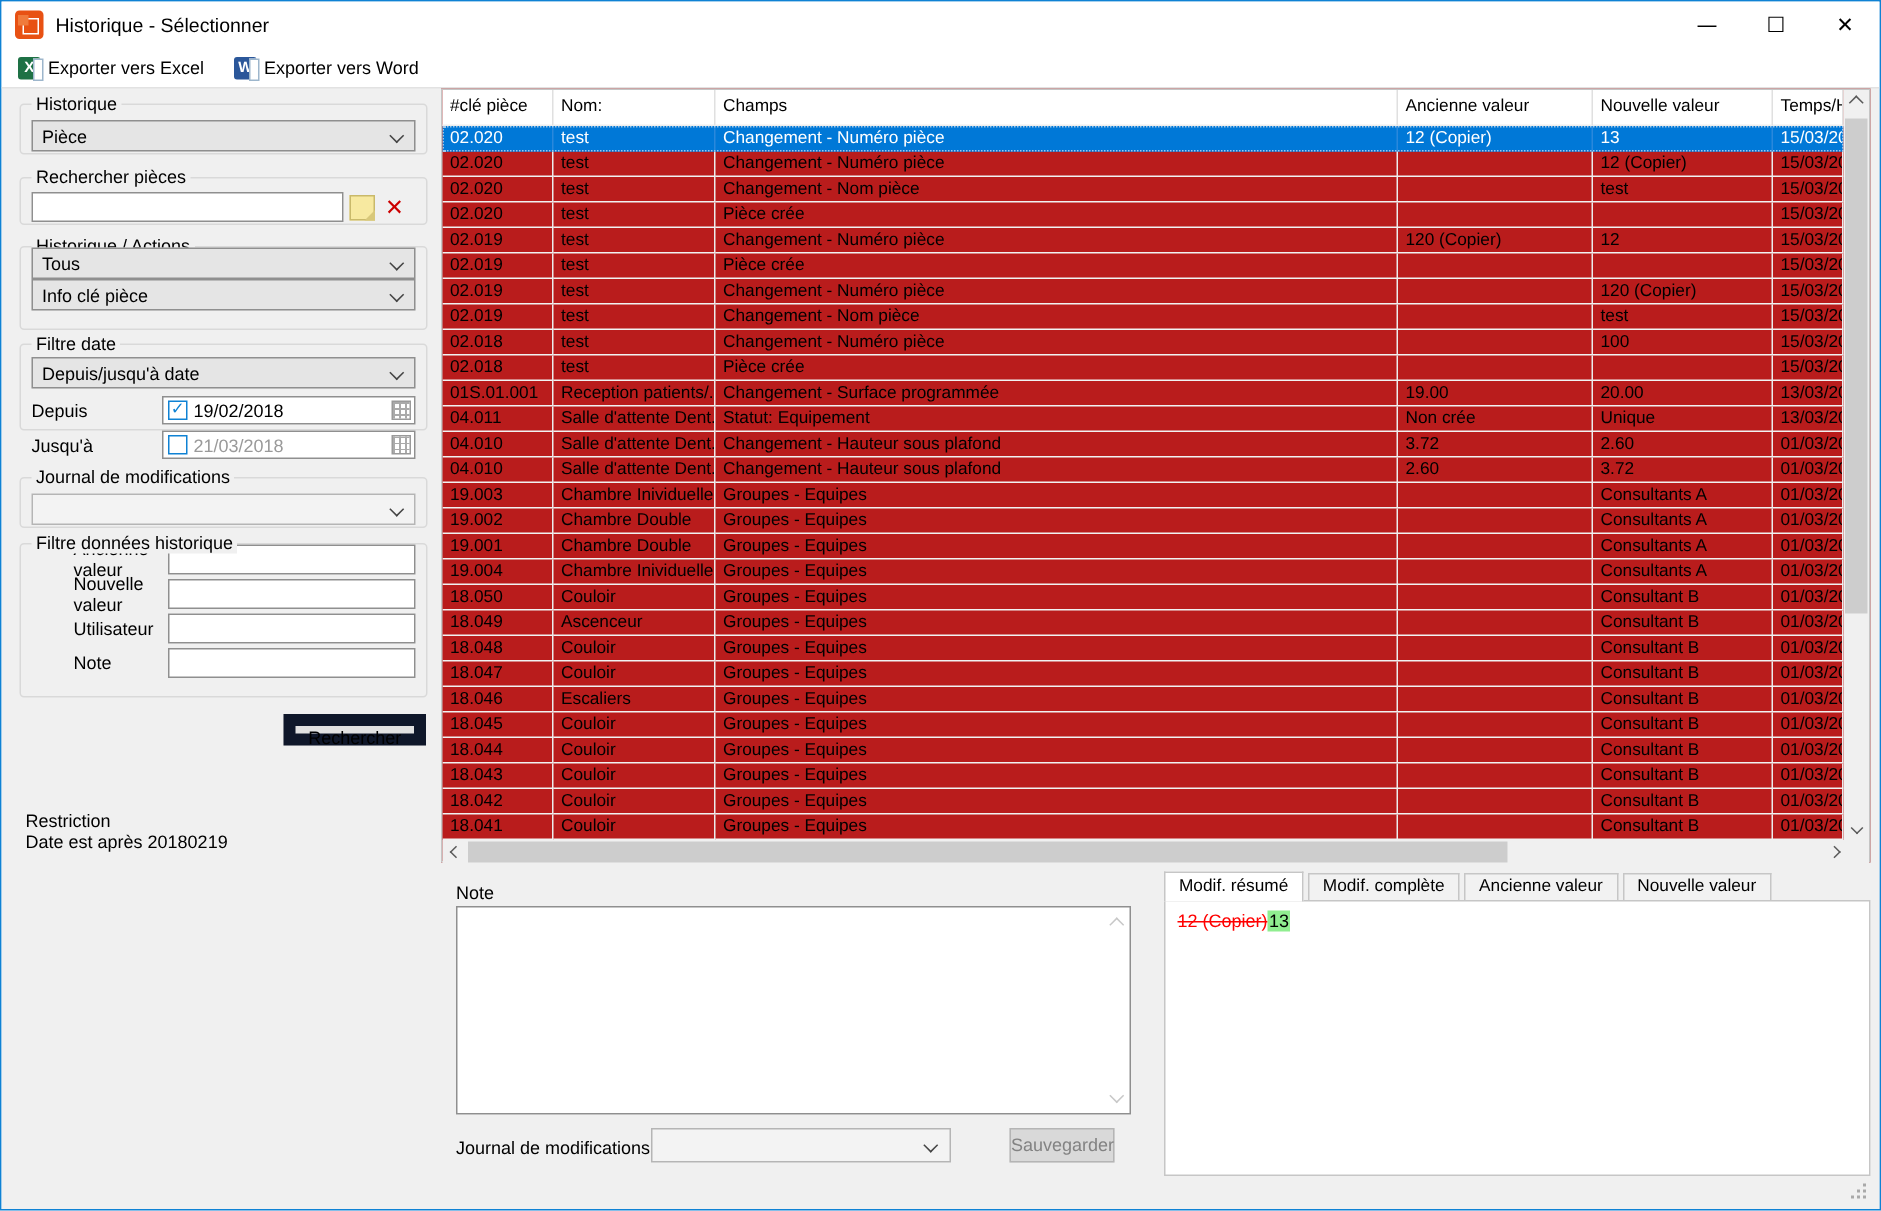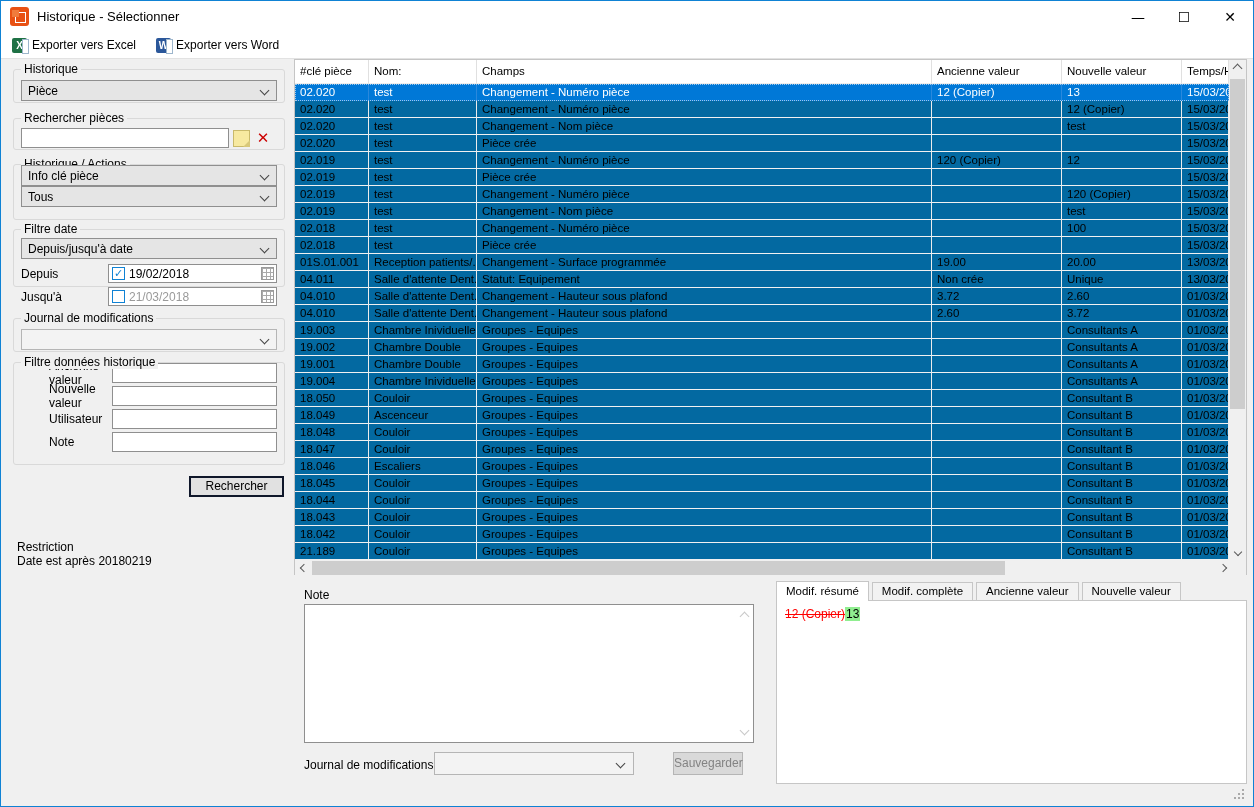--- a/index.html
+++ b/index.html
@@ -64,26 +64,26 @@
 
   .gb-journal { top:259px; height:34px; }
   .gb-journal .combo { margin:10px 7px 0 7px; border-color:#b5b5b5; background:#f3f3f3; }
 
   .gb-filter { top:303px; height:103px;padding-left:28px; }
   .field-row { display:flex; align-items:center; margin:0 7px 3px 7px; height:20px; }
   .field-row:first-of-type { margin-top:7px; }
   .field-row .flabel { width:90px; }
   .field-row .textbox { flex:1; }
 
-  .search-btn { position:absolute; right:3px; top:417px; width:95px; height:21px; background:#e1e1e1; border:2px solid #0f172a; font-family:inherit; font-size:12px; text-align:center; line-height:17px; }
+  .search-btn { position:absolute; right:3px; top:417px; width:95px; height:21px; background:#e1e1e1; border:8px solid #0f172a; font-family:inherit; font-size:12px; text-align:center; line-height:17px; }
   .info-text { position:absolute; left:8px; top:444px; line-height:13.5px; }
   .restriction-text { position:absolute; left:8px; top:482px; line-height:13.5px; }
 
   
-  .table { position:absolute; left:293px; top:58px; width:953px; height:516px; background:#0369a1; border:1px solid #c5c5c5; }
+  .table { position:absolute; left:293px; top:58px; width:953px; height:516px; background:#b91c1c; border:1px solid #c5c5c5; }
   .cols { display:grid; grid-template-columns:74px 108px 455px 130px 120px 1fr; }
   .thead { position:absolute; left:0; top:0; right:17px; height:24px; background:#fff; }
   .hcell { border-right:1px solid #e0e0e0; border-bottom:1px solid #ededed; padding:5px 0 0 5px; font-size:11.5px; overflow:hidden; white-space:nowrap; }
   .tbody { position:absolute; left:0; top:24px; right:17px; height:476px; overflow:hidden; }
   .trow { height:17px; }
   .tcell { border-right:1px solid #ececec; border-bottom:1px solid #f1f1f1; padding:1px 0 0 5px; font-size:11.5px; line-height:14px; overflow:hidden; white-space:nowrap; }
   .trow.selected { background:#0078d7; color:#fff; outline:1px dotted #9fc8ea; outline-offset:-1px; }
   .trow.selected .tcell { border-right-color:#2a88dc; border-bottom-color:#0078d7; }
 
   
@@ -169,25 +169,25 @@
       <div class="search-row">
         <input class="textbox" value="" style="">
         <div class="note-icon"></div>
         <div class="clear-icon">✕</div>
       </div>
     </div>
 
     <div class="groupbox gb-actions">
       <div class="gb-label">Historique / Actions</div>
       <div class="combo">
+        <span>Tous</span>
+        <div class="chev-down"></div>
+      </div>
+      <div class="combo">
         <span>Info clé pièce</span>
-        <div class="chev-down"></div>
-      </div>
-      <div class="combo">
-        <span>Tous</span>
         <div class="chev-down"></div>
       </div>
     </div>
 
     <div class="groupbox gb-date">
       <div class="gb-label">Filtre date</div>
       <div class="combo">
         <span>Depuis/jusqu'à date</span>
         <div class="chev-down"></div>
       </div>
@@ -465,21 +465,21 @@
         </div>
         <div class="trow cols">
           <div class="tcell">18.042</div>
           <div class="tcell">Couloir</div>
           <div class="tcell">Groupes - Equipes</div>
           <div class="tcell"></div>
           <div class="tcell">Consultant B</div>
           <div class="tcell">01/03/20</div>
         </div>
         <div class="trow cols">
-          <div class="tcell">21.189</div>
+          <div class="tcell">18.041</div>
           <div class="tcell">Couloir</div>
           <div class="tcell">Groupes - Equipes</div>
           <div class="tcell"></div>
           <div class="tcell">Consultant B</div>
           <div class="tcell">01/03/20</div>
         </div>
       </div>
     <div class="vscroll">
       <div class="arrow" style="top:0;">
           <div class="chev-up" style="border-color:#5a5a5a;"></div>

